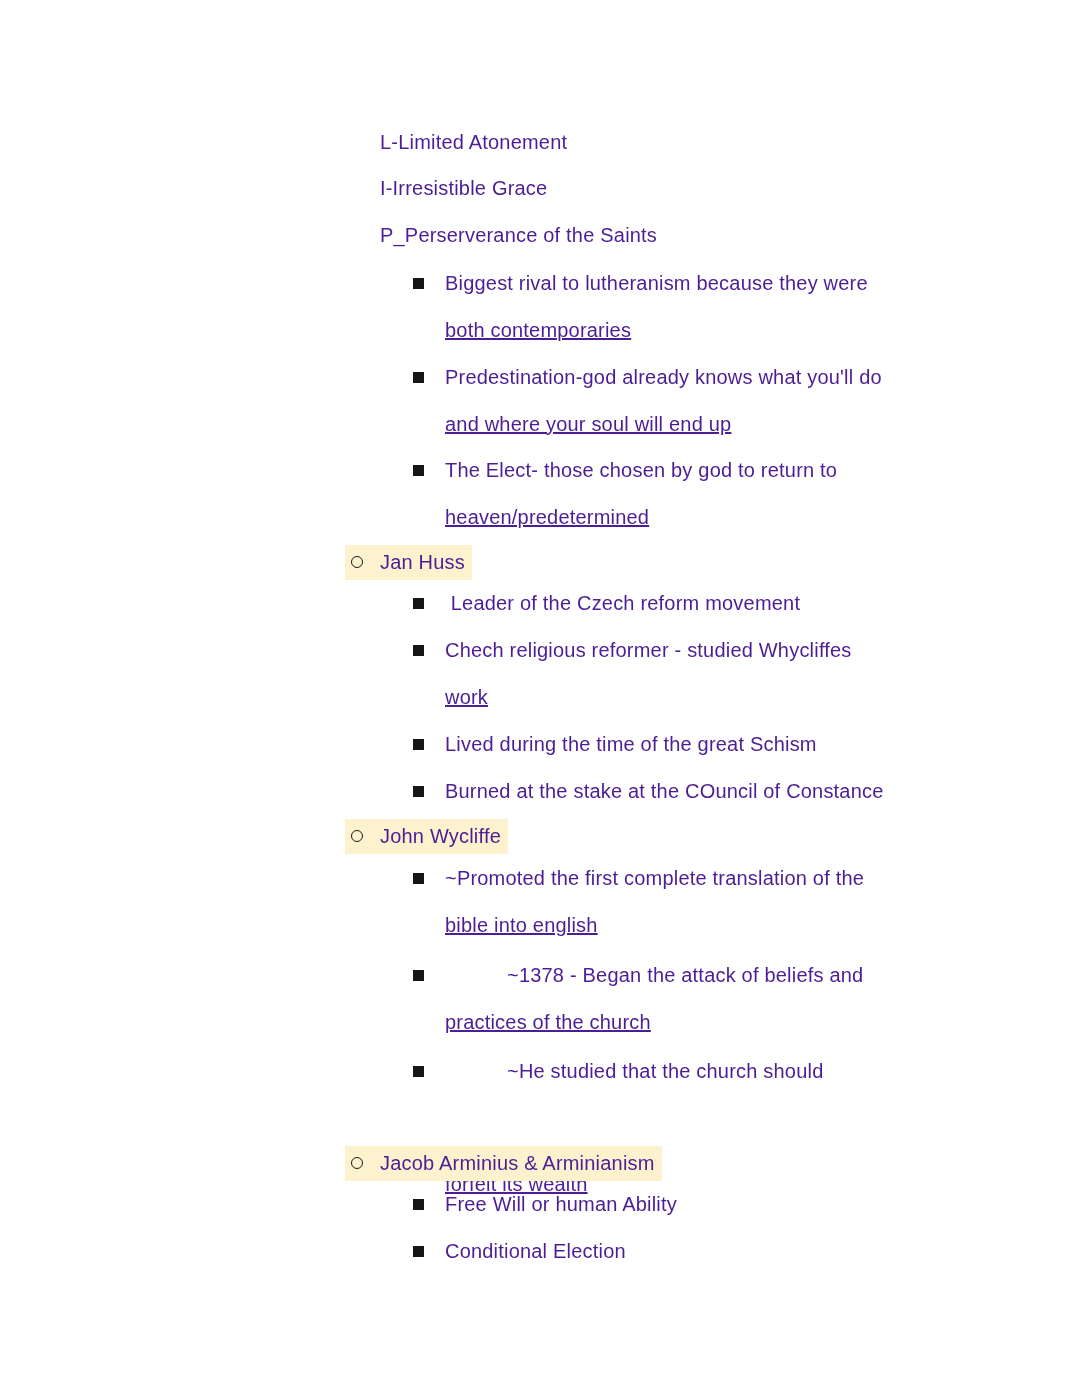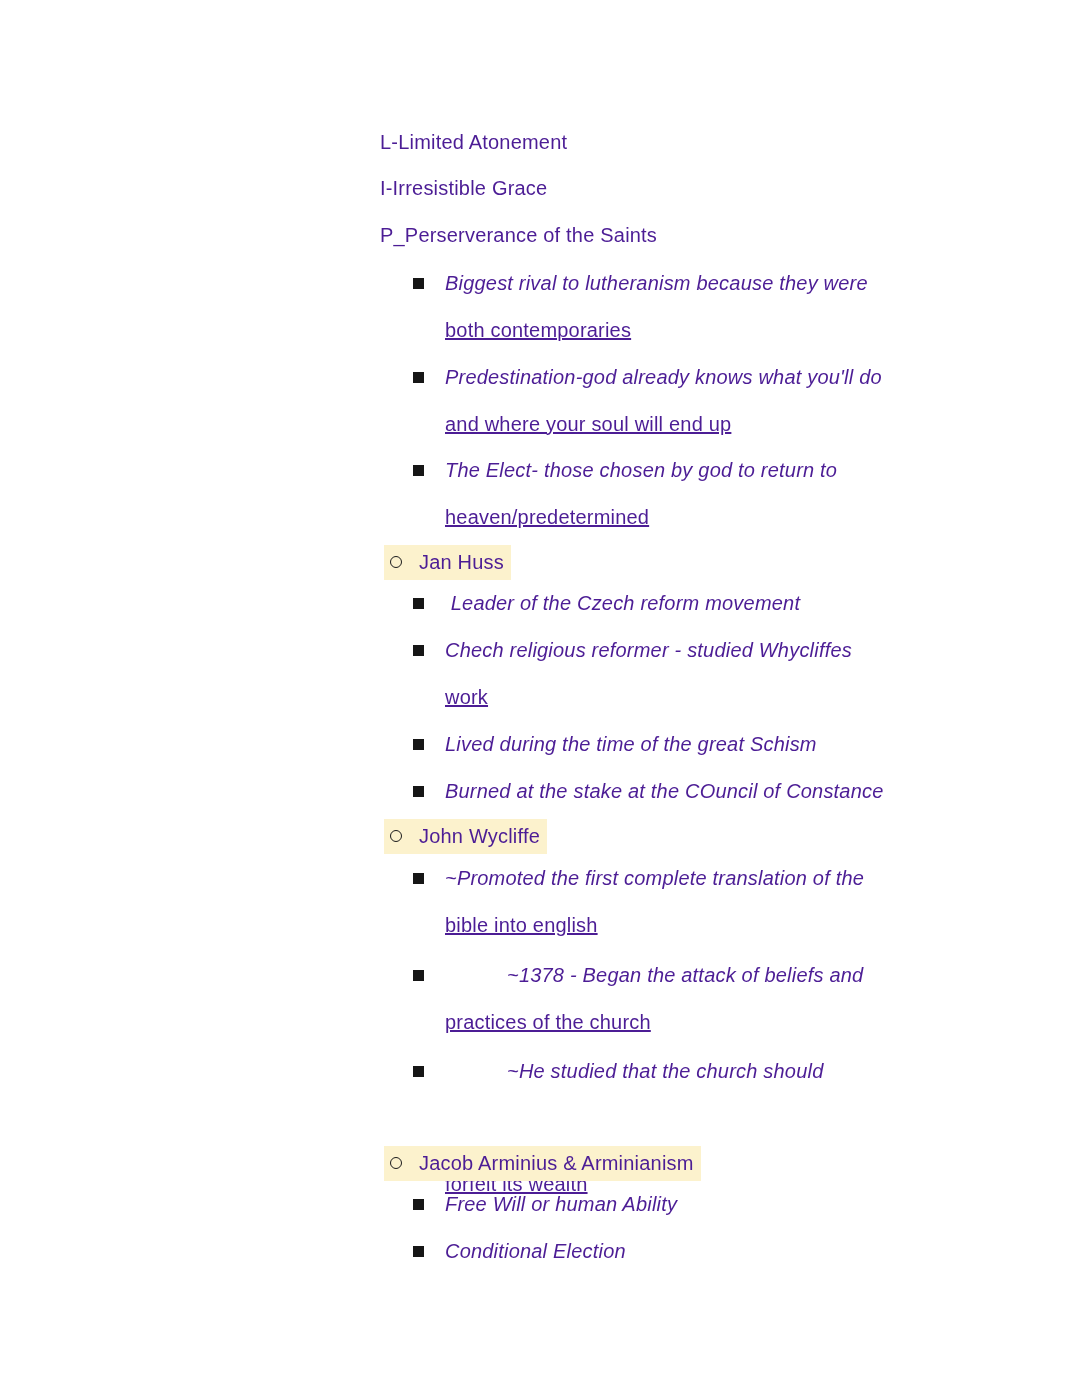--- a/index.html
+++ b/index.html
@@ -22,22 +22,22 @@
     height: 30px;
     display: flex;
     align-items: center;
     font-size: 20px;
     letter-spacing: 0.2px;
     white-space: pre;
     color: #4c1d95;
   }
   
   .lvl1 { left: 380px; }
-  .lvl2 { left: 345px; margin-left: 39px; }
-  .lvl3 { left: 413px; font-style: italic; }
+  .lvl2 { left: 345px; }
+  .lvl3 { left: 413px; }
   .cont { left: 445px; text-decoration: underline; }
 
   .bullet-square {
     flex: none;
     width: 11px;
     height: 11px;
     background: #161616;
     margin-right: 21px;
   }
   .tab .bullet-square {

